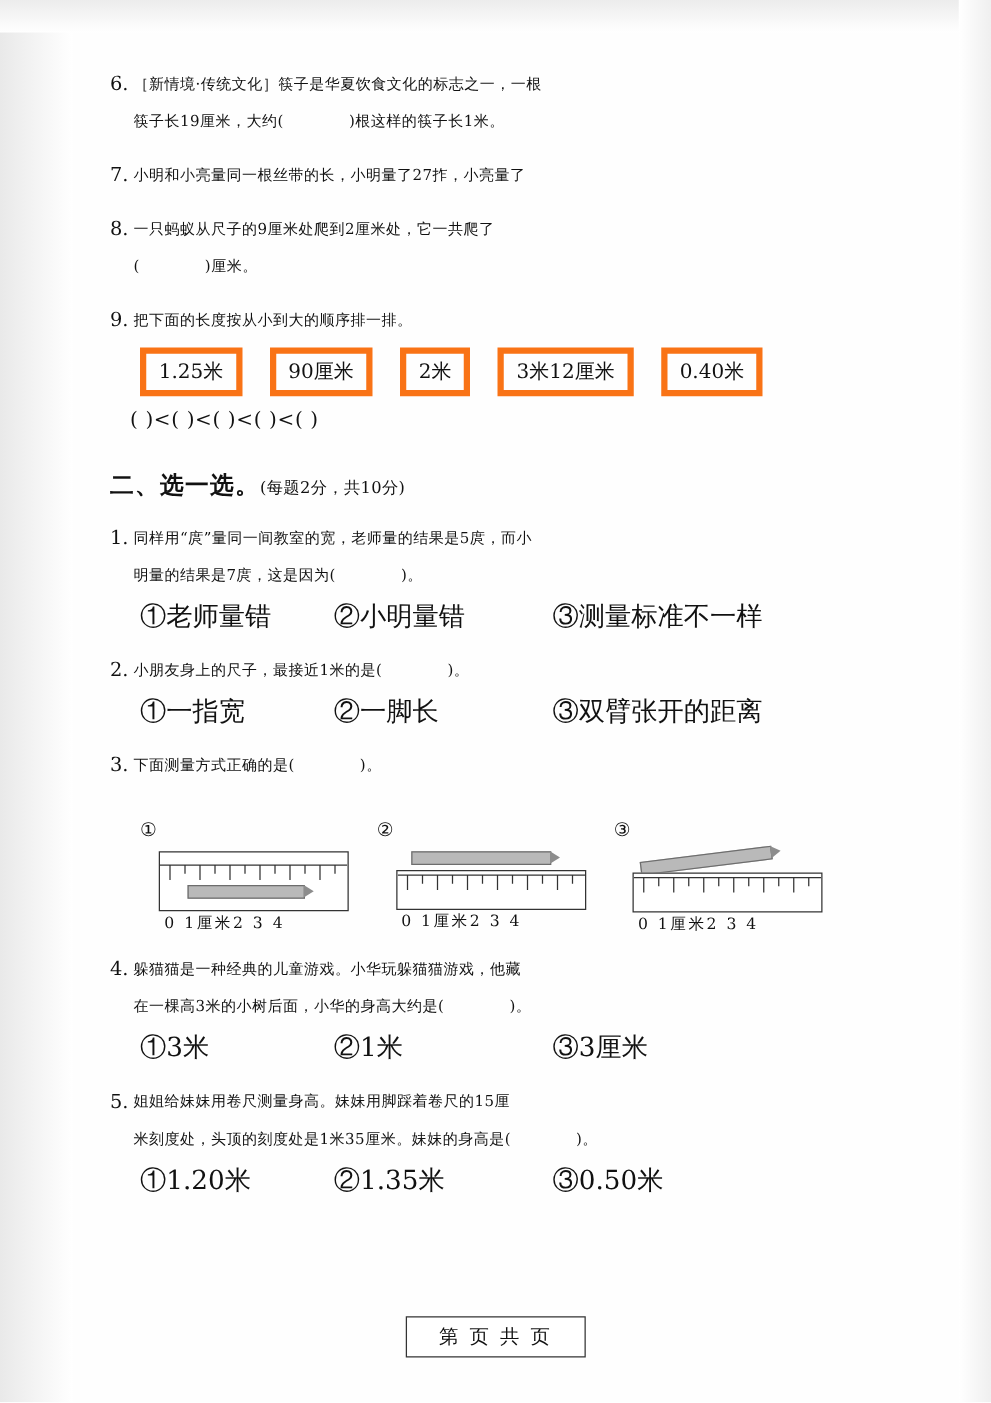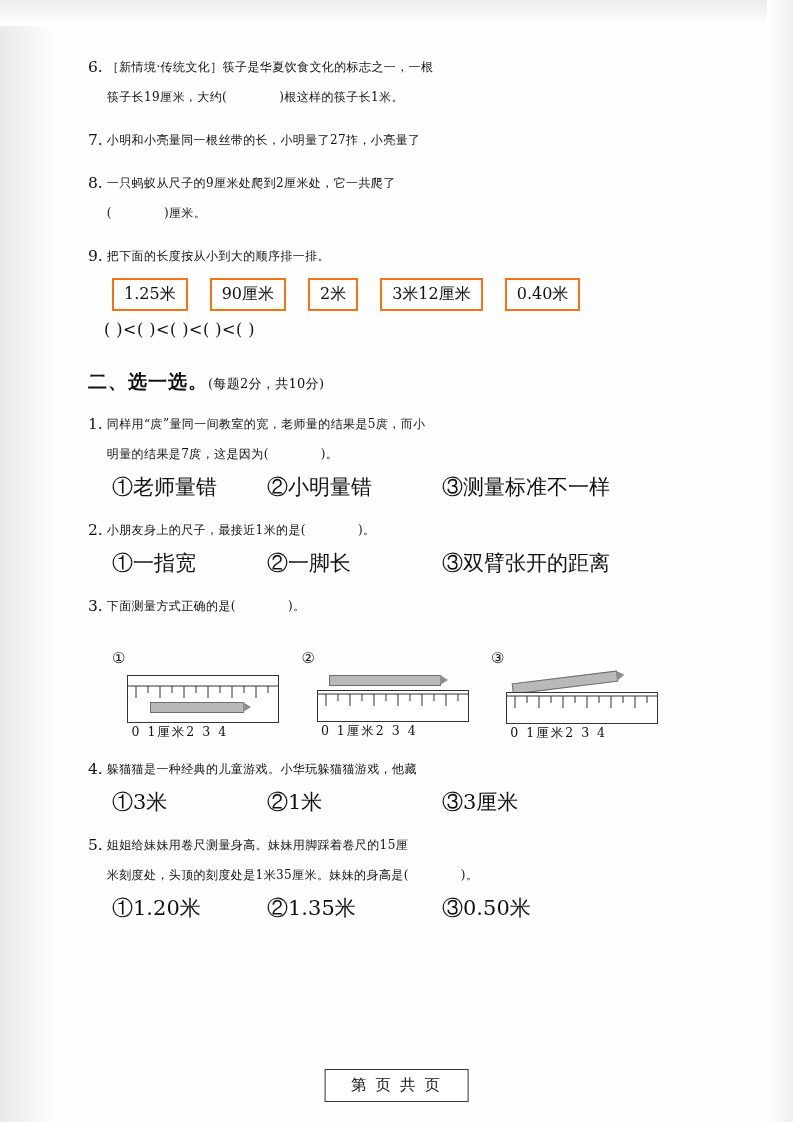--- a/index.html
+++ b/index.html
@@ -89,21 +89,21 @@
   }
 
   
   .box-row {
     display: flex;
     align-items: center;
     gap: 22px;
     margin: 7px 0 2px 24px;
   }
   .lenbox {
-    border: 2px solid #f97316;
+    border: 5px solid #f97316;
     padding: 4px 10px 5px 10px;
     font-size: 16px;
     line-height: 20px;
     white-space: nowrap;
   }
   .cmp-row {
     margin: 6px 0 4px 16px;
     font-size: 16px;
     letter-spacing: 0.5px;
     line-height: 26px;
@@ -163,21 +163,21 @@
     border-top: 5.5px solid transparent;
     border-bottom: 5.5px solid transparent;
     border-left: 8px solid #8d8d8d;
   }
 
   
   .footer {
     position: absolute;
     left: 50%;
     transform: translateX(-50%);
-    bottom: 20px;
+    bottom: 36px;
     border: 1px solid #333;
     padding: 5px 26px;
     font-size: 15.5px;
     letter-spacing: 2px;
     background: #fff;
   }
 </style>
 </head>
 <body>
 
@@ -358,20 +358,23 @@
           </div>
           <div style="font-size:12.5px; line-height:14px; margin-top:2px; margin-left:4px; letter-spacing:2px;">0 1厘米2 3 4</div>
         </div>
       </div>
     </div>
 
     <div class="q" style="margin-bottom:4px;">
       <div class="q-num">4.</div>
       <div class="q-body">
         <div>躲猫猫是一种经典的儿童游戏。小华玩躲猫猫游戏，他藏</div>
+        <div>
+          <span>在一棵高3米的小树后面，小华的身高大约是(</span><span class="blank"></span><span>)。</span>
+        </div>
       </div>
     </div>
     <div class="opts">
       <div class="opt opt-a">①3米</div>
       <div class="opt opt-b">②1米</div>
       <div class="opt opt-c">③3厘米</div>
     </div>
 
     <div class="q" style="margin-bottom:4px;">
       <div class="q-num">5.</div>

